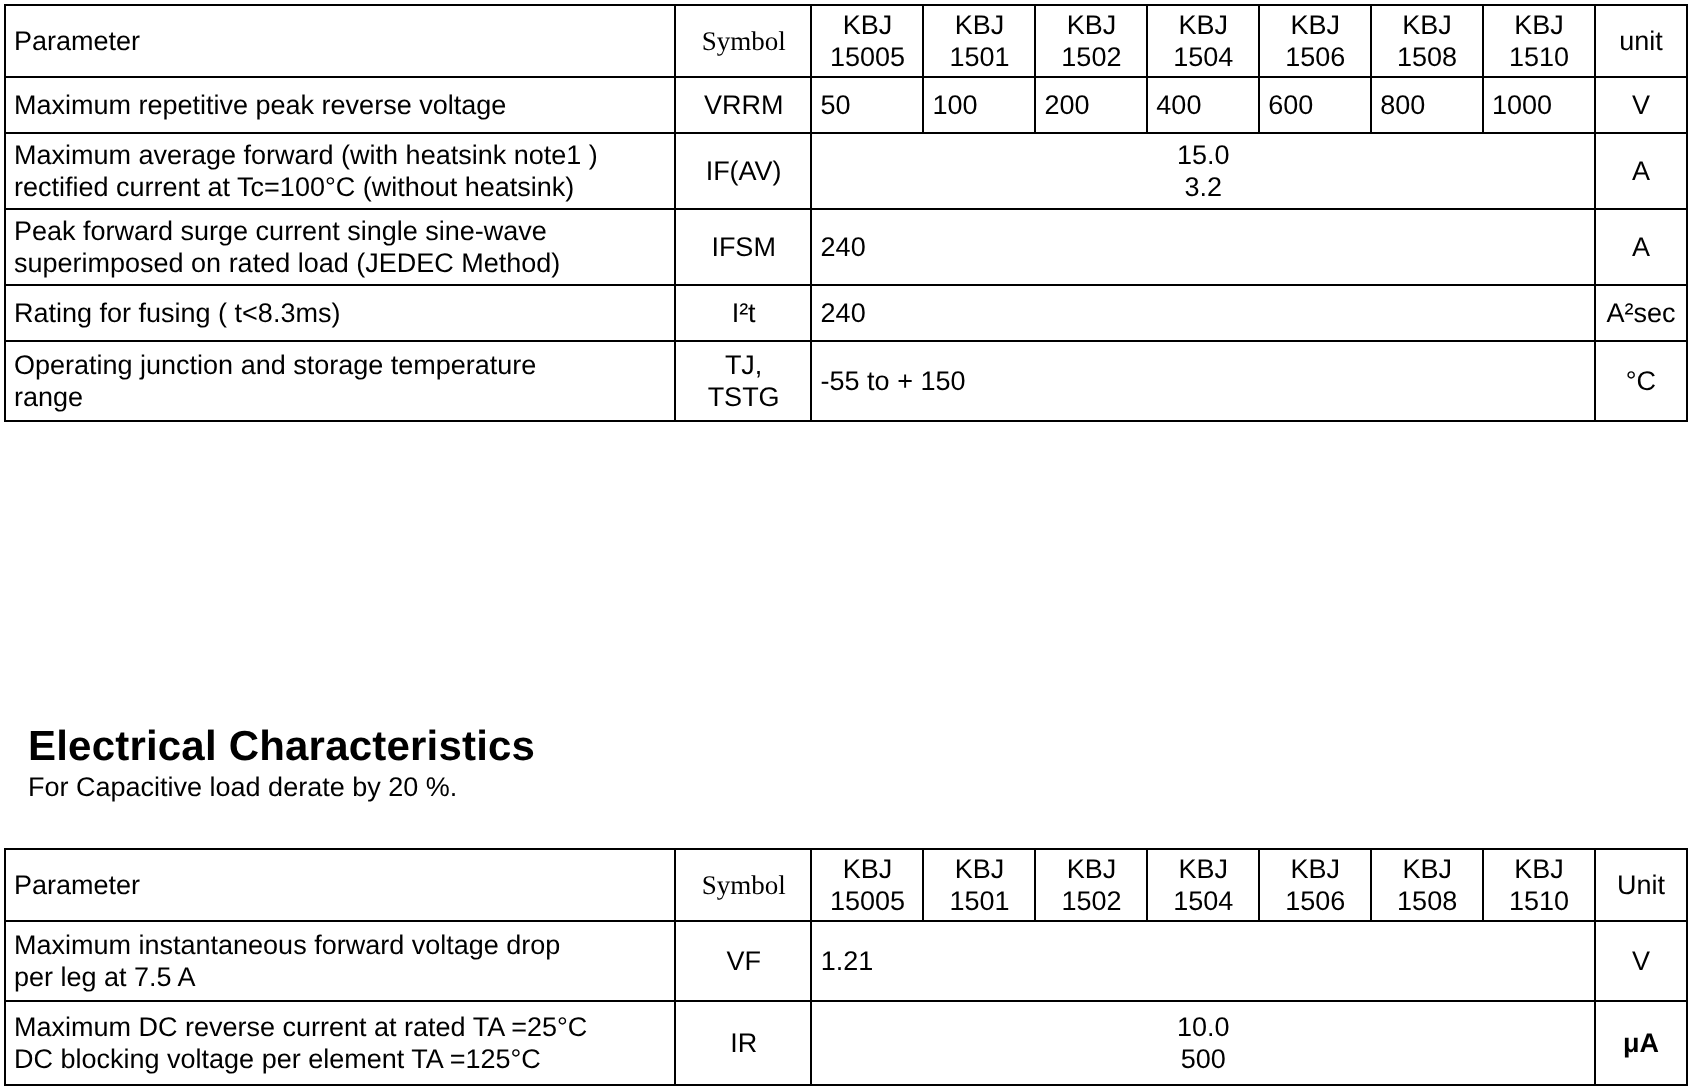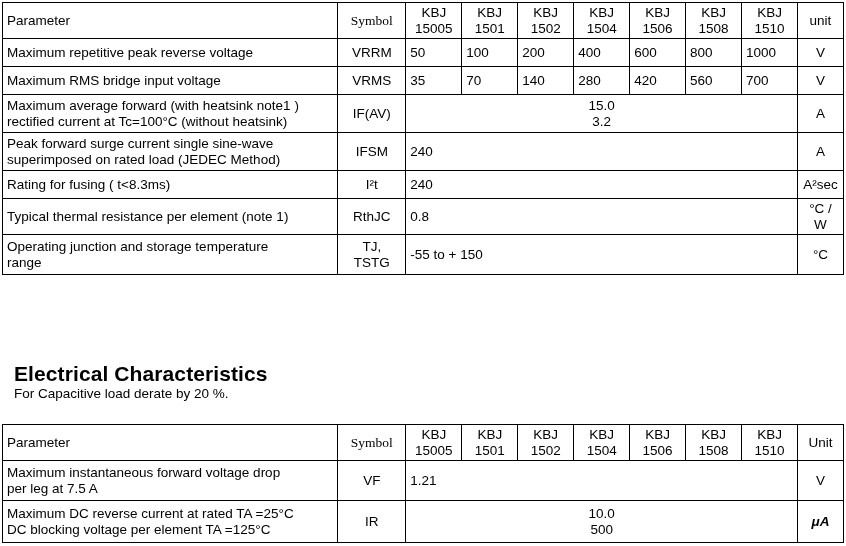--- a/index.html
+++ b/index.html
@@ -156,32 +156,20 @@
         <td class="val-cell">50</td>
         <td class="val-cell">100</td>
         <td class="val-cell">200</td>
         <td class="val-cell">400</td>
         <td class="val-cell">600</td>
         <td class="val-cell">800</td>
         <td class="val-cell">1000</td>
         <td class="unit-cell">V</td>
       </tr>
 
-      <tr style="height:28px">
-        <td class="param-cell">Maximum RMS bridge input voltage</td>
-        <td class="sym-cell">VRMS</td>
-        <td class="val-cell">35</td>
-        <td class="val-cell">70</td>
-        <td class="val-cell">140</td>
-        <td class="val-cell">280</td>
-        <td class="val-cell">420</td>
-        <td class="val-cell">560</td>
-        <td class="val-cell">700</td>
-        <td class="unit-cell">V</td>
-      </tr>
 
 
       <tr style="height:38px">
         <td class="param-cell two-line">
           <div>Maximum average forward (with heatsink note1 )</div>
           <div>rectified current at Tc=100°C   (without heatsink)</div>
         </td>
         <td class="sym-cell">IF(AV)</td>
         <td class="val-cell ifav-multi" colspan="7">
           <div>15.0</div>
@@ -200,26 +188,20 @@
         <td class="unit-cell">A</td>
       </tr>
 
       <tr style="height:28px">
         <td class="param-cell">Rating for fusing ( t&lt;8.3ms)</td>
         <td class="sym-cell">I²t</td>
         <td class="val-cell" colspan="7">240</td>
         <td class="unit-cell">A²sec</td>
       </tr>
 
-      <tr style="height:28px">
-        <td class="param-cell">Typical  thermal resistance per element (note 1)</td>
-        <td class="sym-cell">RthJC</td>
-        <td class="val-cell" colspan="7">0.8</td>
-        <td class="unit-cell">°C / W</td>
-      </tr>
 
       <tr style="height:40px">
         <td class="param-cell two-line">
           <div>Operating junction and storage temperature</div>
           <div>range</div>
         </td>
         <td class="sym-cell two-line">
           <div>TJ,</div>
           <div>TSTG</div>
         </td>
@@ -297,19 +279,19 @@
       <tr style="height:42px">
         <td class="param-cell two-line">
           <div>Maximum DC reverse current at rated  TA =25°C</div>
           <div>DC blocking voltage per element        TA =125°C</div>
         </td>
         <td class="sym-cell">IR</td>
         <td class="val-cell ifav-multi" colspan="7">
           <div>10.0</div>
           <div>500</div>
         </td>
-        <td class="unit-cell" style="font-weight:bold;font-style:italic">μA</td>
+        <td class="unit-cell" style="font-weight:bold;">μA</td>
       </tr>
     </tbody>
       </table>
   </div>
 
 </div>
 
 </body></html>

